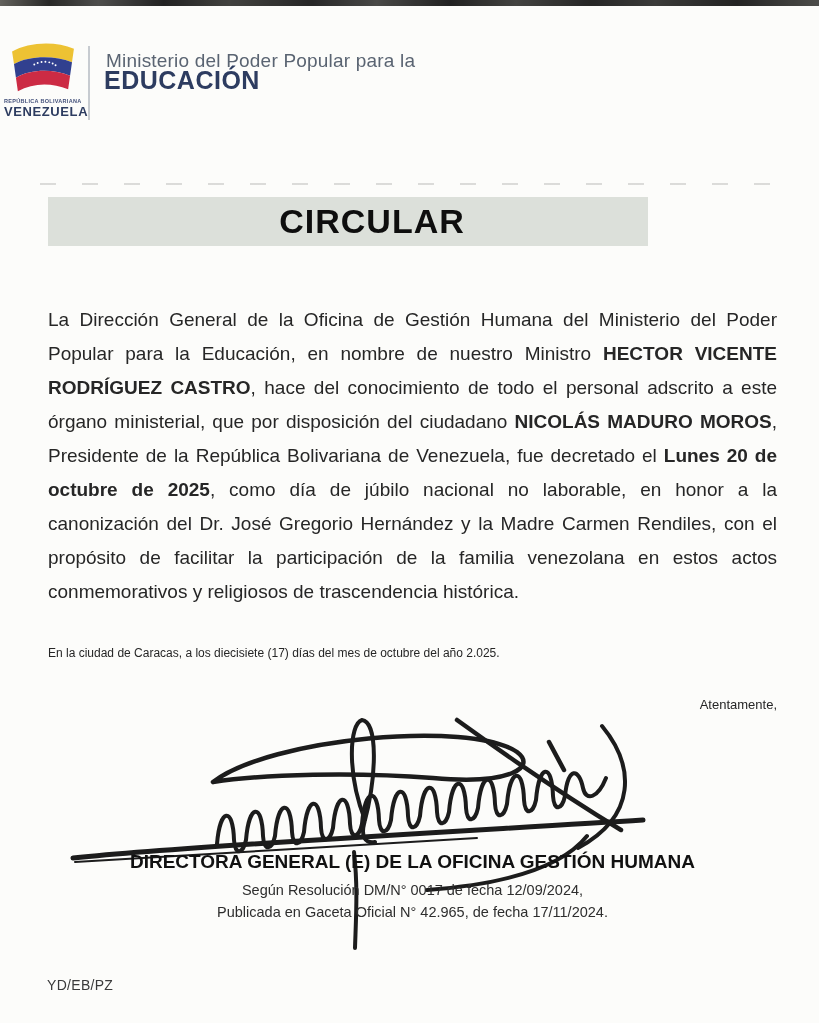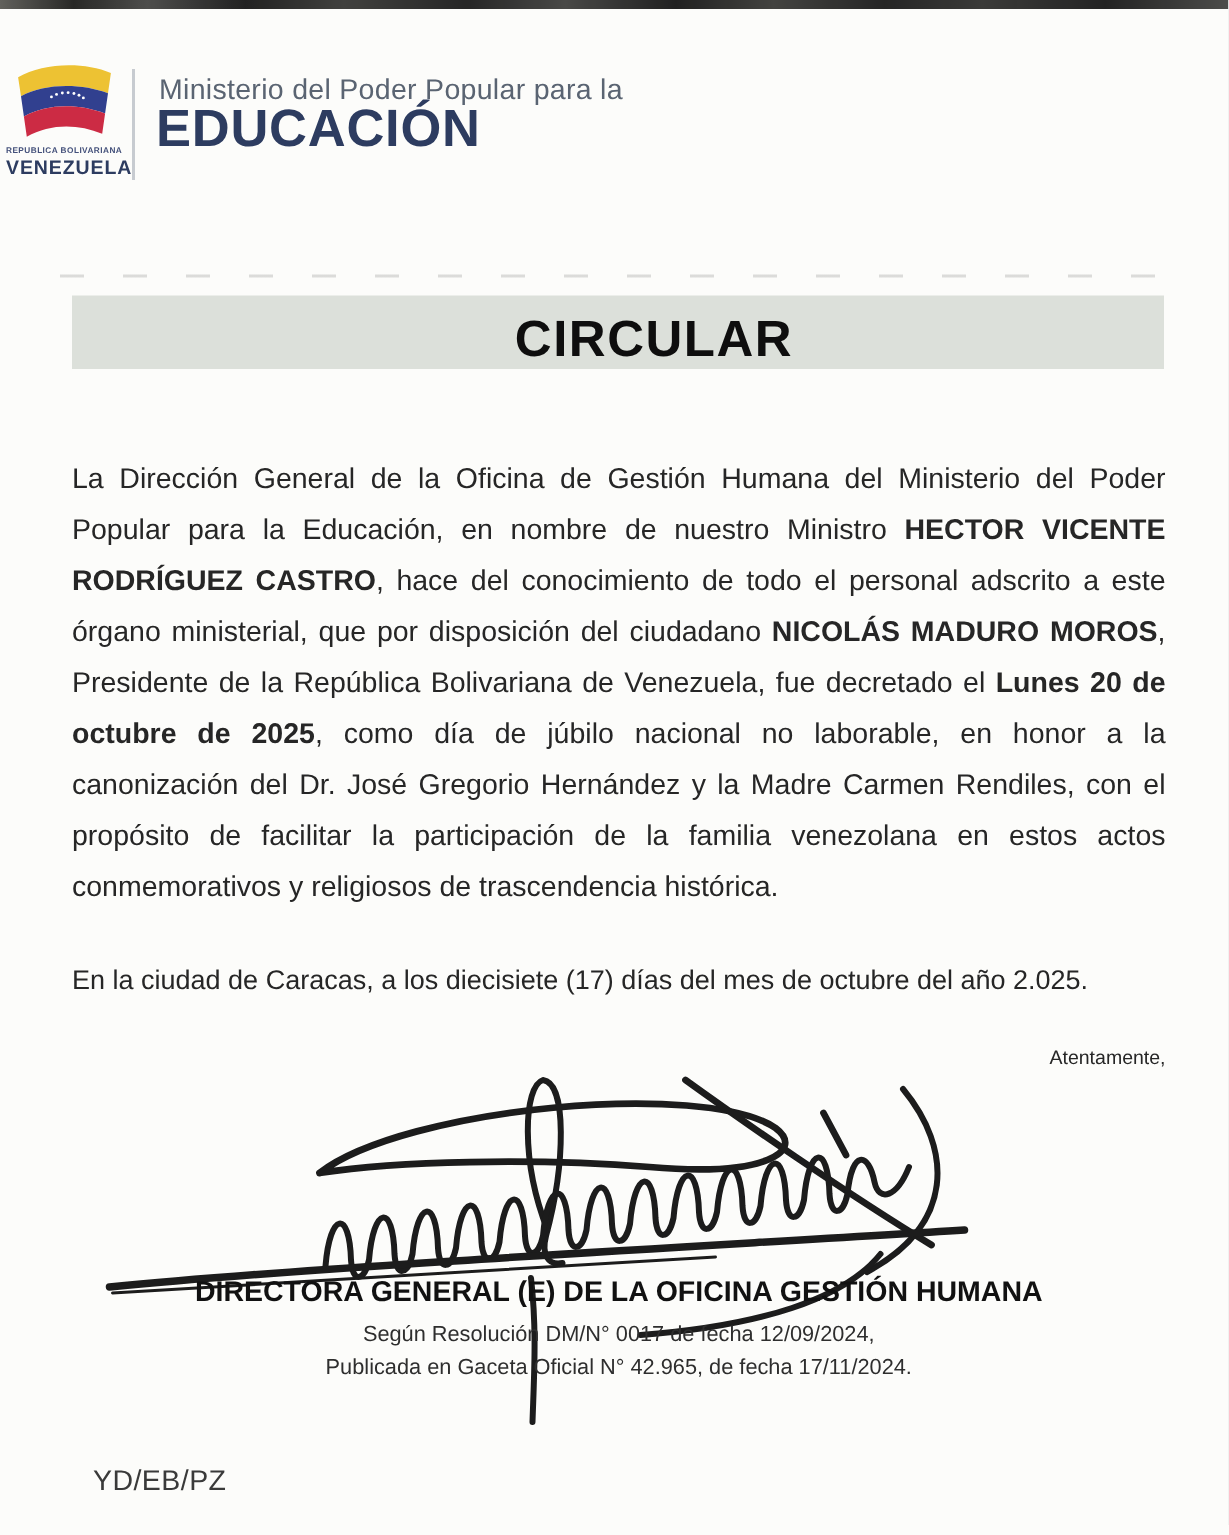--- a/index.html
+++ b/index.html
@@ -49,64 +49,64 @@
   .logo-divider{
     position:absolute;left:88px;top:46px;width:2px;height:74px;
     background:#c7cbd0;
   }
   .ministry-tagline{
     position:absolute;left:106px;top:50px;
     font-size:19px;color:var(--muted);letter-spacing:.2px;
   }
   .ministry-name{
     position:absolute;left:104px;top:66px;
-    font-size:35px;font-weight:700;color:var(--navy);letter-spacing:.5px;
+    font-size:25px;font-weight:700;color:var(--navy);letter-spacing:.5px;
   }
   
   .artifact-dashes{
     position:absolute;left:40px;top:183px;width:740px;height:2px;
     background:repeating-linear-gradient(90deg,rgba(70,70,68,.4) 0 16px,rgba(70,70,68,0) 16px 42px);
     opacity:.45;
   }
   .banner{
-    position:absolute;left:48px;top:197px;width:728px;height:49px;
+    position:absolute;left:48px;top:197px;width:600px;height:49px;
     background:var(--banner-bg);
-    display:flex;align-items:flex-end;justify-content:center;padding-left:48px;
+    display:flex;align-items:center;justify-content:center;padding-left:48px;
   }
   .banner-title{
     font-size:34px;font-weight:700;color:#0e0e0e;letter-spacing:1px;
   }
   
   .body-par{
     position:absolute;left:48px;top:303px;width:729px;
     font-size:19px;line-height:34px;color:var(--ink);
     text-align:justify;
   }
   .body-par .b{font-weight:700;}
   .date-par{
     position:absolute;left:48px;top:641px;width:729px;
-    font-size:18px;line-height:24px;color:var(--ink);
+    font-size:12px;line-height:24px;color:var(--ink);
   }
   .closing{
     position:absolute;left:48px;top:697px;width:729px;
     font-size:13px;color:var(--ink);text-align:right;
   }
   
   .signature{position:absolute;left:65px;top:712px;width:610px;height:245px;}
   .signature path{fill:none;stroke:#1c1c1c;stroke-linecap:round;stroke-linejoin:round;}
   
   .signer{position:absolute;left:48px;top:851px;width:729px;text-align:center;}
   .signer-name{font-size:19px;font-weight:700;color:#111;line-height:22px;}
   .signer-title{font-size:19px;font-weight:700;color:#111;line-height:22px;margin-top:0;}
   .signer-res{font-size:14.5px;color:#2e2e2e;line-height:22px;}
   .signer-res.first{margin-top:6px;}
   
   .footer-initials{
-    position:absolute;left:62px;top:977px;
-    font-size:19px;color:#3a3a3a;letter-spacing:.3px;
+    position:absolute;left:47px;top:977px;
+    font-size:14px;color:#3a3a3a;letter-spacing:.3px;
   }
 </style>
 </head>
 <body>
 
 <div class="page">
 
   <div class="photo-edge"></div>
 
   <svg class="flag" viewBox="0 0 70 60" aria-hidden="true">

